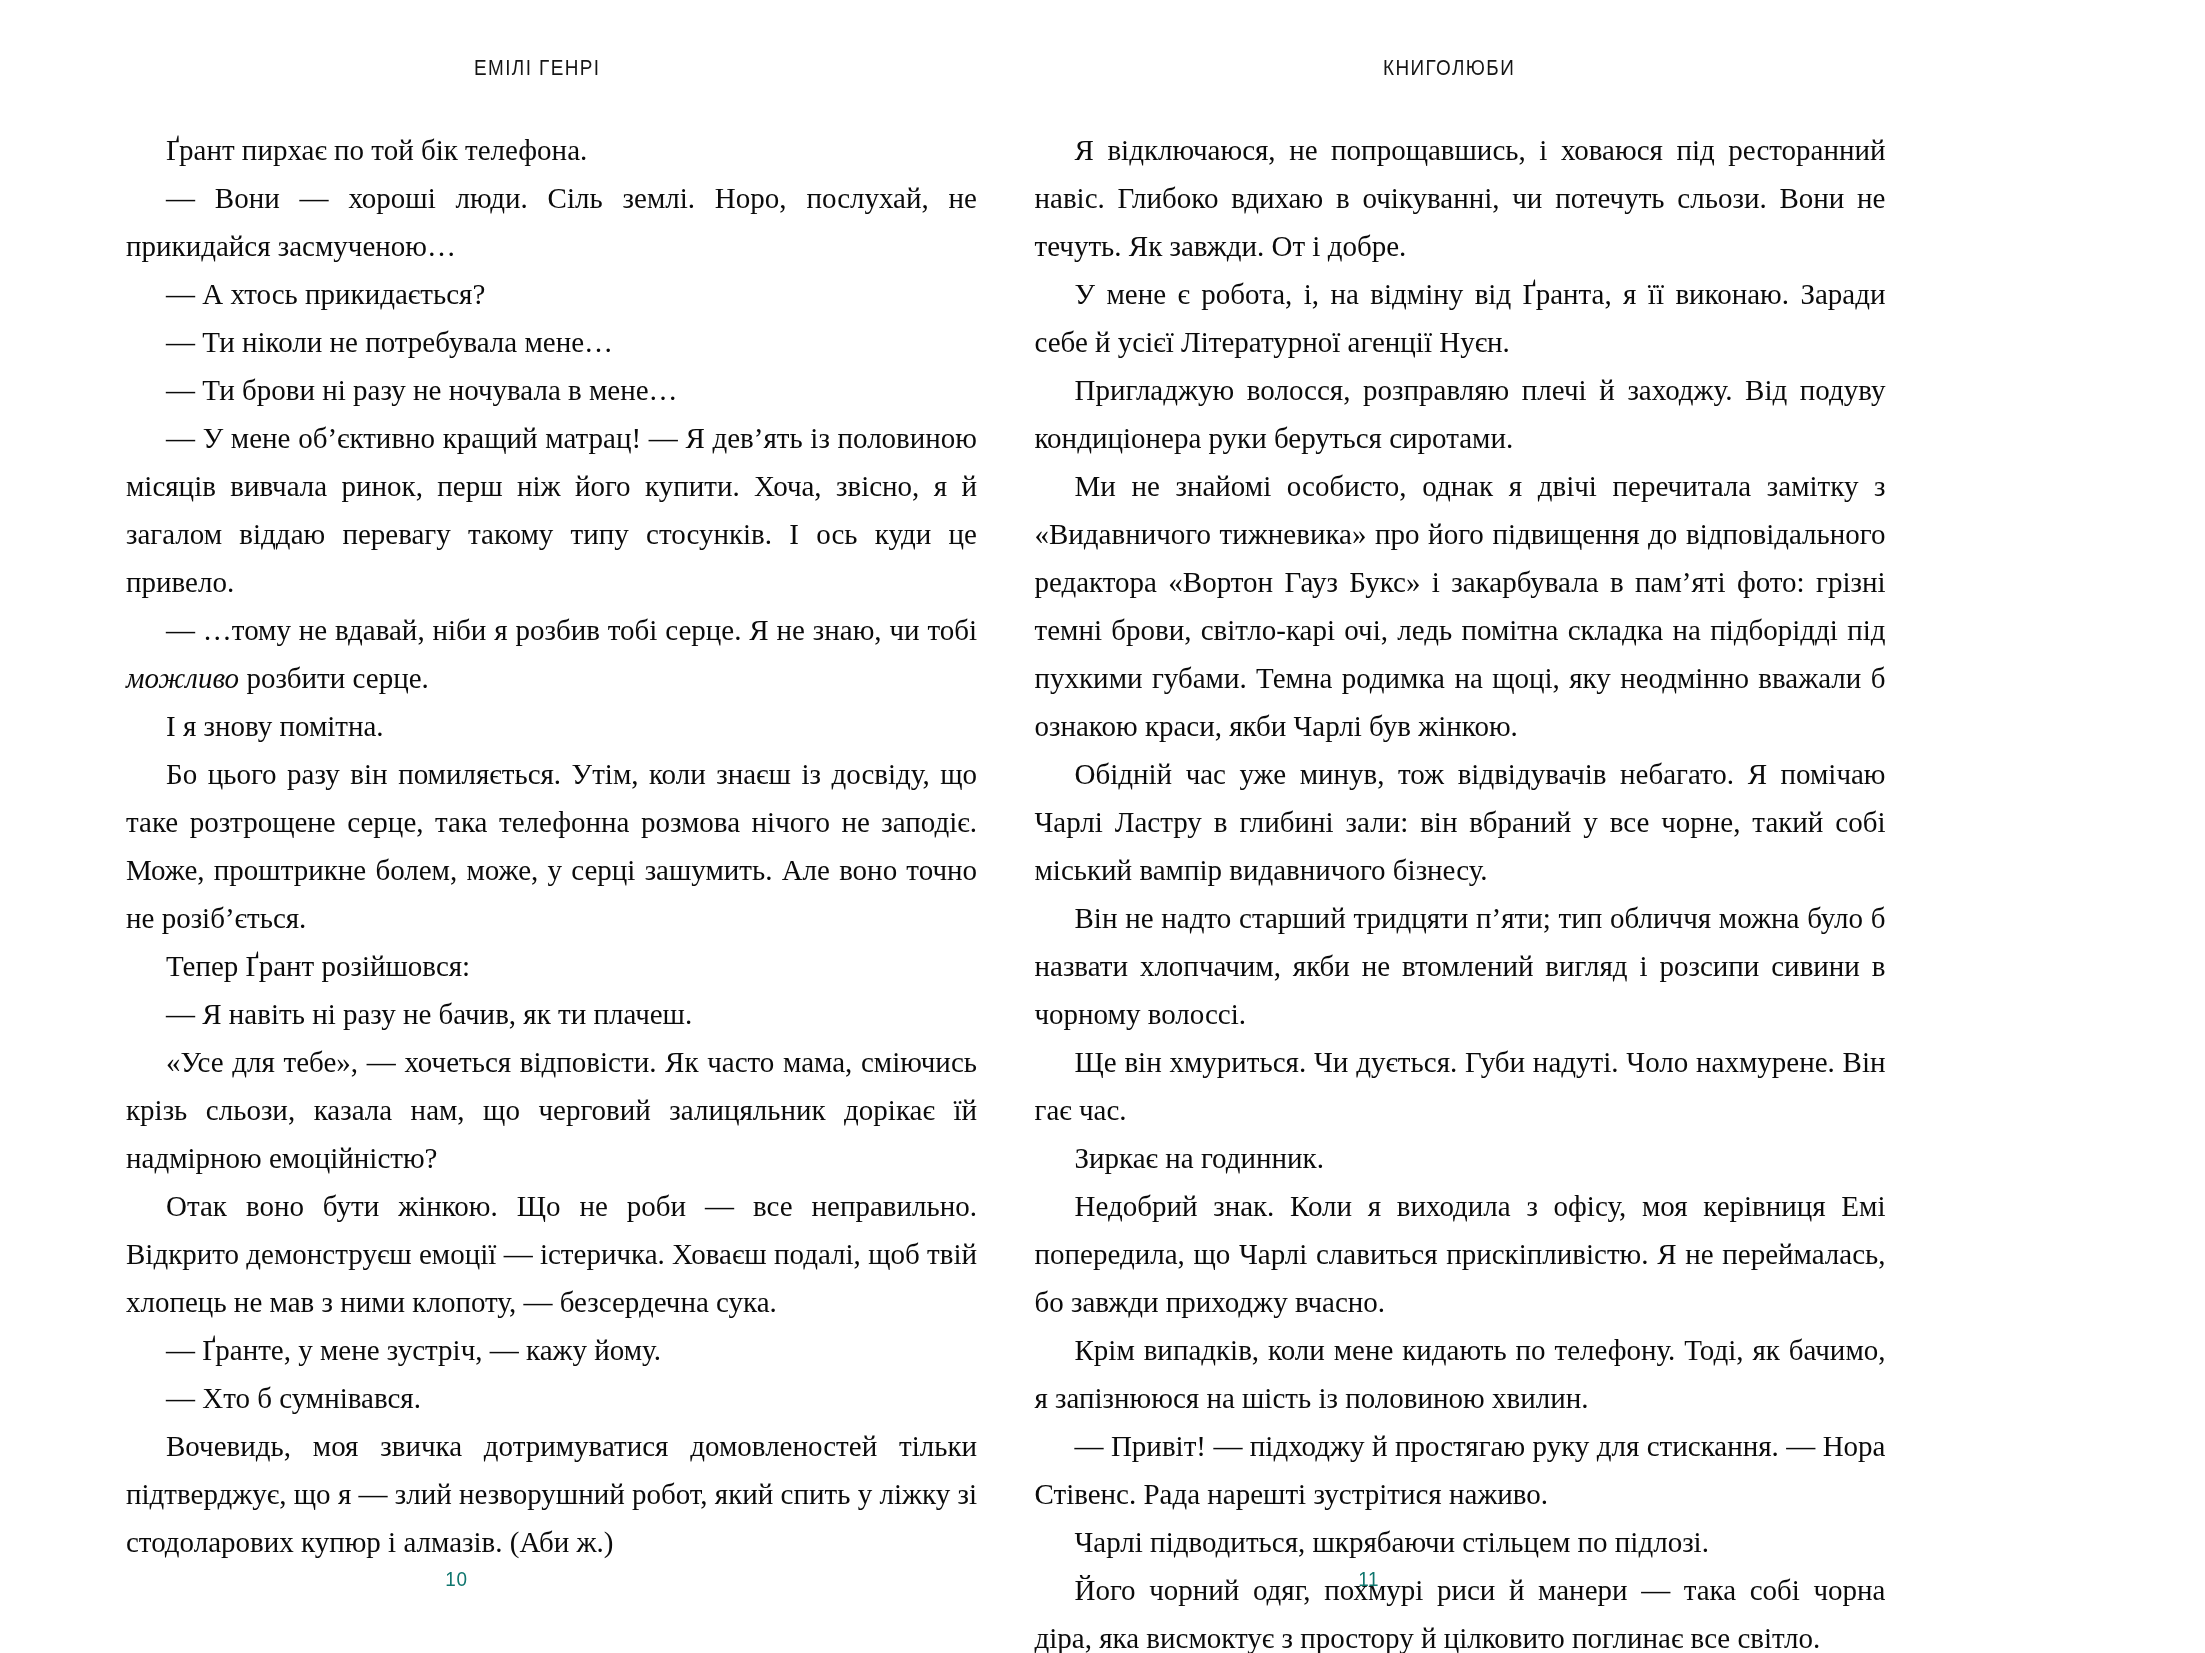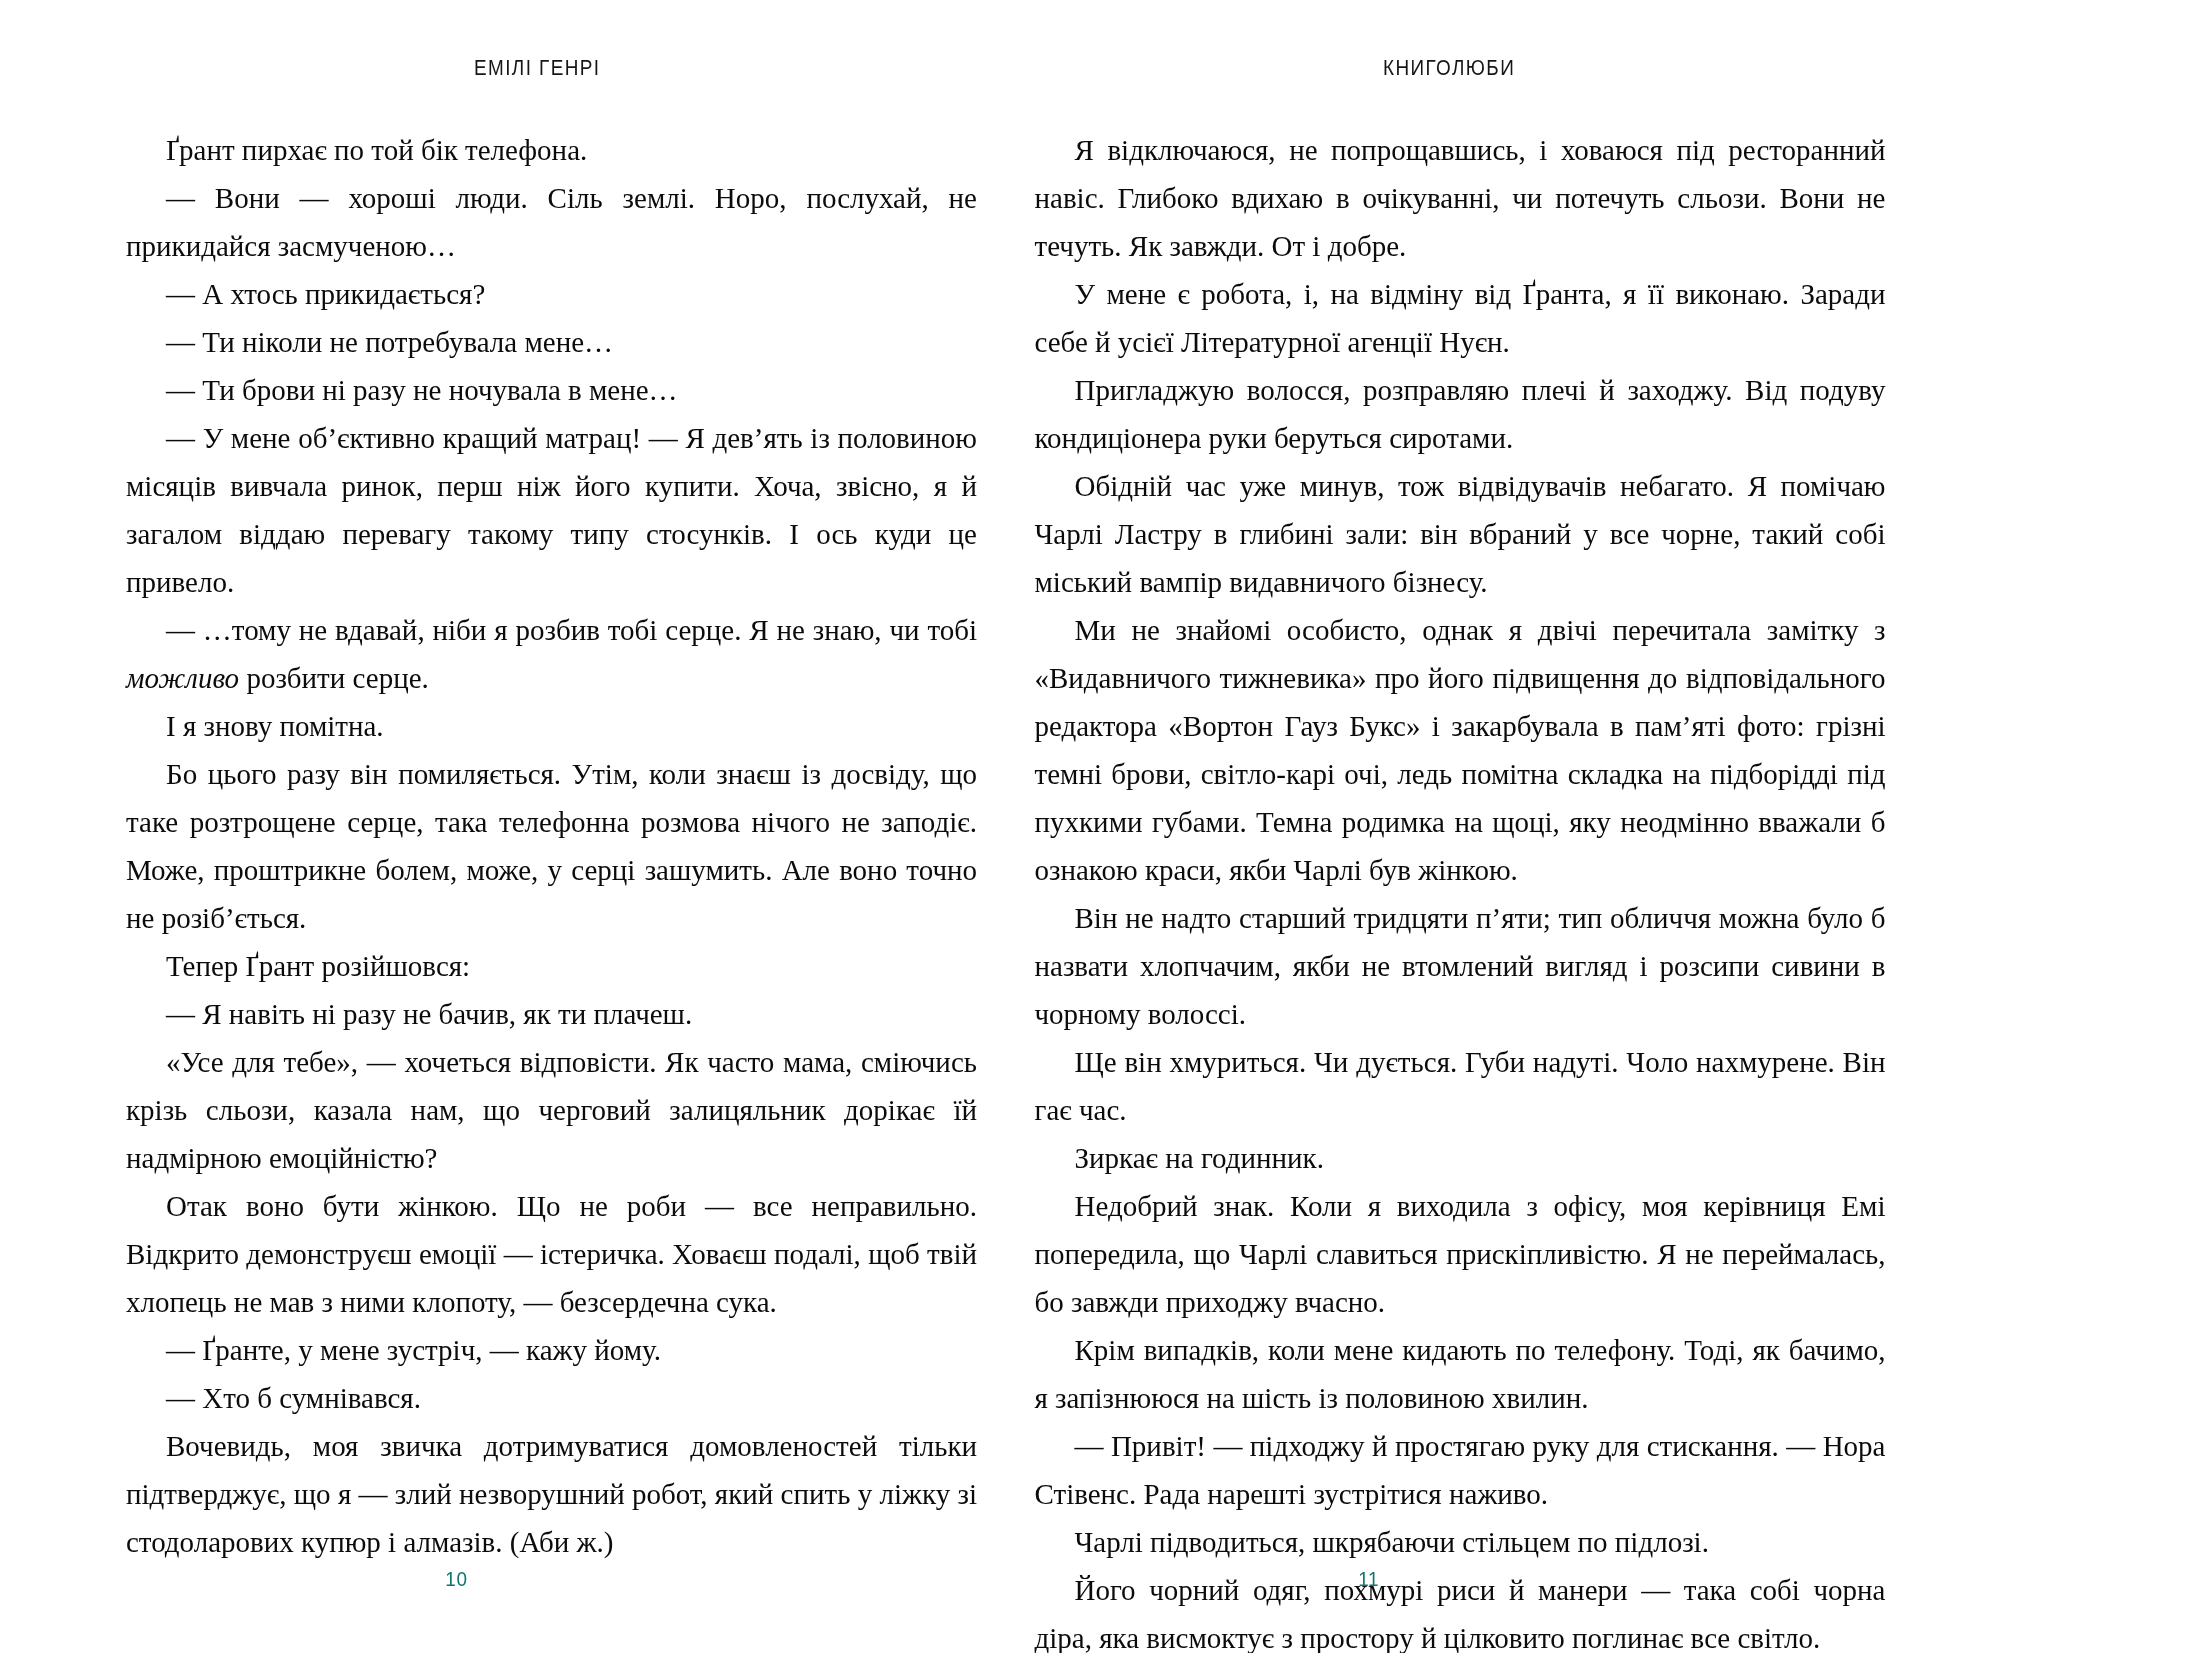--- a/index.html
+++ b/index.html
@@ -125,22 +125,22 @@
     </div>
   </div>
 
   <div class="page page-right">
     <div class="running-head">КНИГОЛЮБИ</div>
 
     <div class="textblock">
         <p>Я відключаюся, не попрощавшись, і ховаюся під ресторанний навіс. Глибоко вдихаю в очікуванні, чи потечуть сльози. Вони не течуть. Як завжди. От і добре.</p>
         <p>У мене є робота, і, на відміну від Ґранта, я її виконаю. Заради себе й усієї Літературної агенції Нуєн.</p>
         <p>Пригладжую волосся, розправляю плечі й заходжу. Від подуву кондиціонера руки беруться сиротами.</p>
+        <p>Ми не знайомі особисто, однак я двічі перечитала замітку з «Видавничого тижневика» про його підвищення до відповідального редактора «Вортон Гауз Букс» і закарбувала в пам’яті фото: грізні темні брови, світло-карі очі, ледь помітна складка на підборідді під пухкими губами. Темна родимка на щоці, яку неодмінно вважали б ознакою краси, якби Чарлі був жінкою.</p>
         <p>Обідній час уже минув, тож відвідувачів небагато. Я помічаю Чарлі Ластру в глибині зали: він вбраний у все чорне, такий собі міський вампір видавничого бізнесу.</p>
-        <p>Ми не знайомі особисто, однак я двічі перечитала замітку з «Видавничого тижневика» про його підвищення до відповідального редактора «Вортон Гауз Букс» і закарбувала в пам’яті фото: грізні темні брови, світло-карі очі, ледь помітна складка на підборідді під пухкими губами. Темна родимка на щоці, яку неодмінно вважали б ознакою краси, якби Чарлі був жінкою.</p>
         <p>Він не надто старший тридцяти п’яти; тип обличчя можна було б назвати хлопчачим, якби не втомлений вигляд і розсипи сивини в чорному волоссі.</p>
         <p>Ще він хмуриться. Чи дується. Губи надуті. Чоло нахмурене. Він гає час.</p>
         <p>Зиркає на годинник.</p>
         <p>Недобрий знак. Коли я виходила з офісу, моя керівниця Емі попередила, що Чарлі славиться прискіпливістю. Я не переймалась, бо завжди приходжу вчасно.</p>
         <p>Крім випадків, коли мене кидають по телефону. Тоді, як бачимо, я запізнююся на шість із половиною хвилин.</p>
         <p class="dash">— Привіт! — підходжу й простягаю руку для стискання. — Нора Стівенс. Рада нарешті зустрітися наживо.</p>
         <p>Чарлі підводиться, шкрябаючи стільцем по підлозі.</p>
         <p>Його чорний одяг, похмурі риси й манери — така собі чорна діра, яка висмоктує з простору й цілковито поглинає все світло.</p>
       </div>
 

